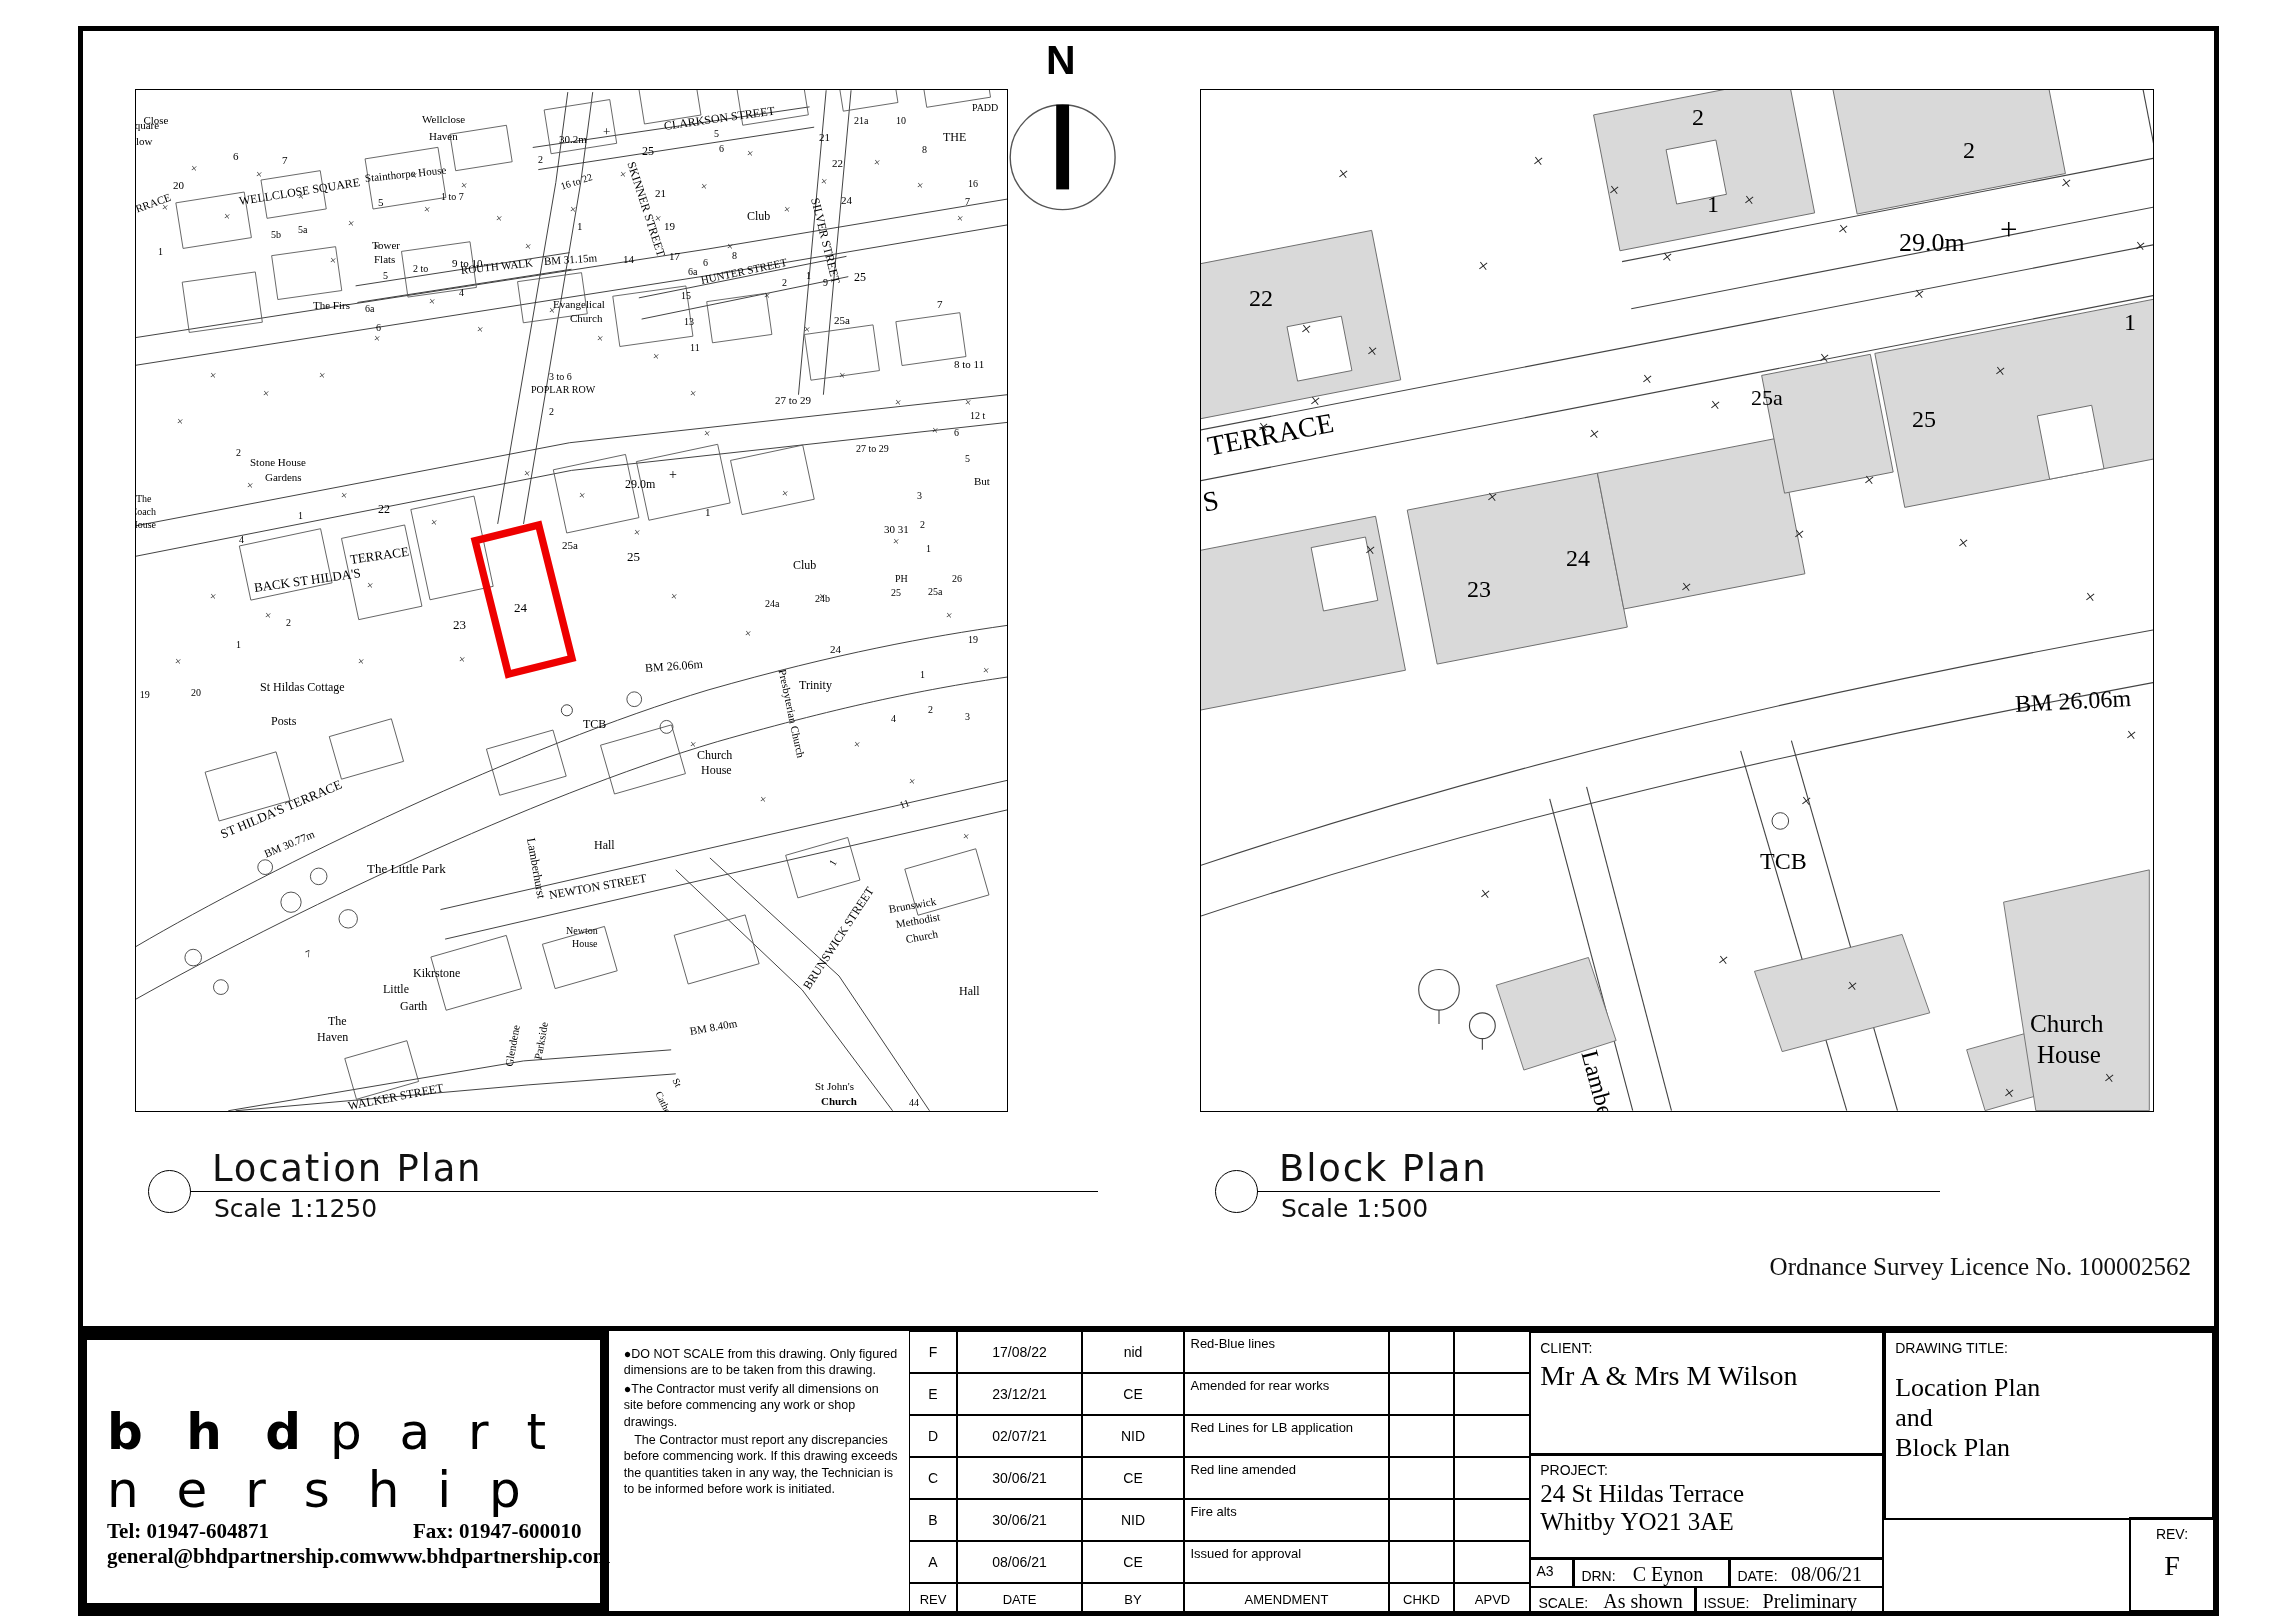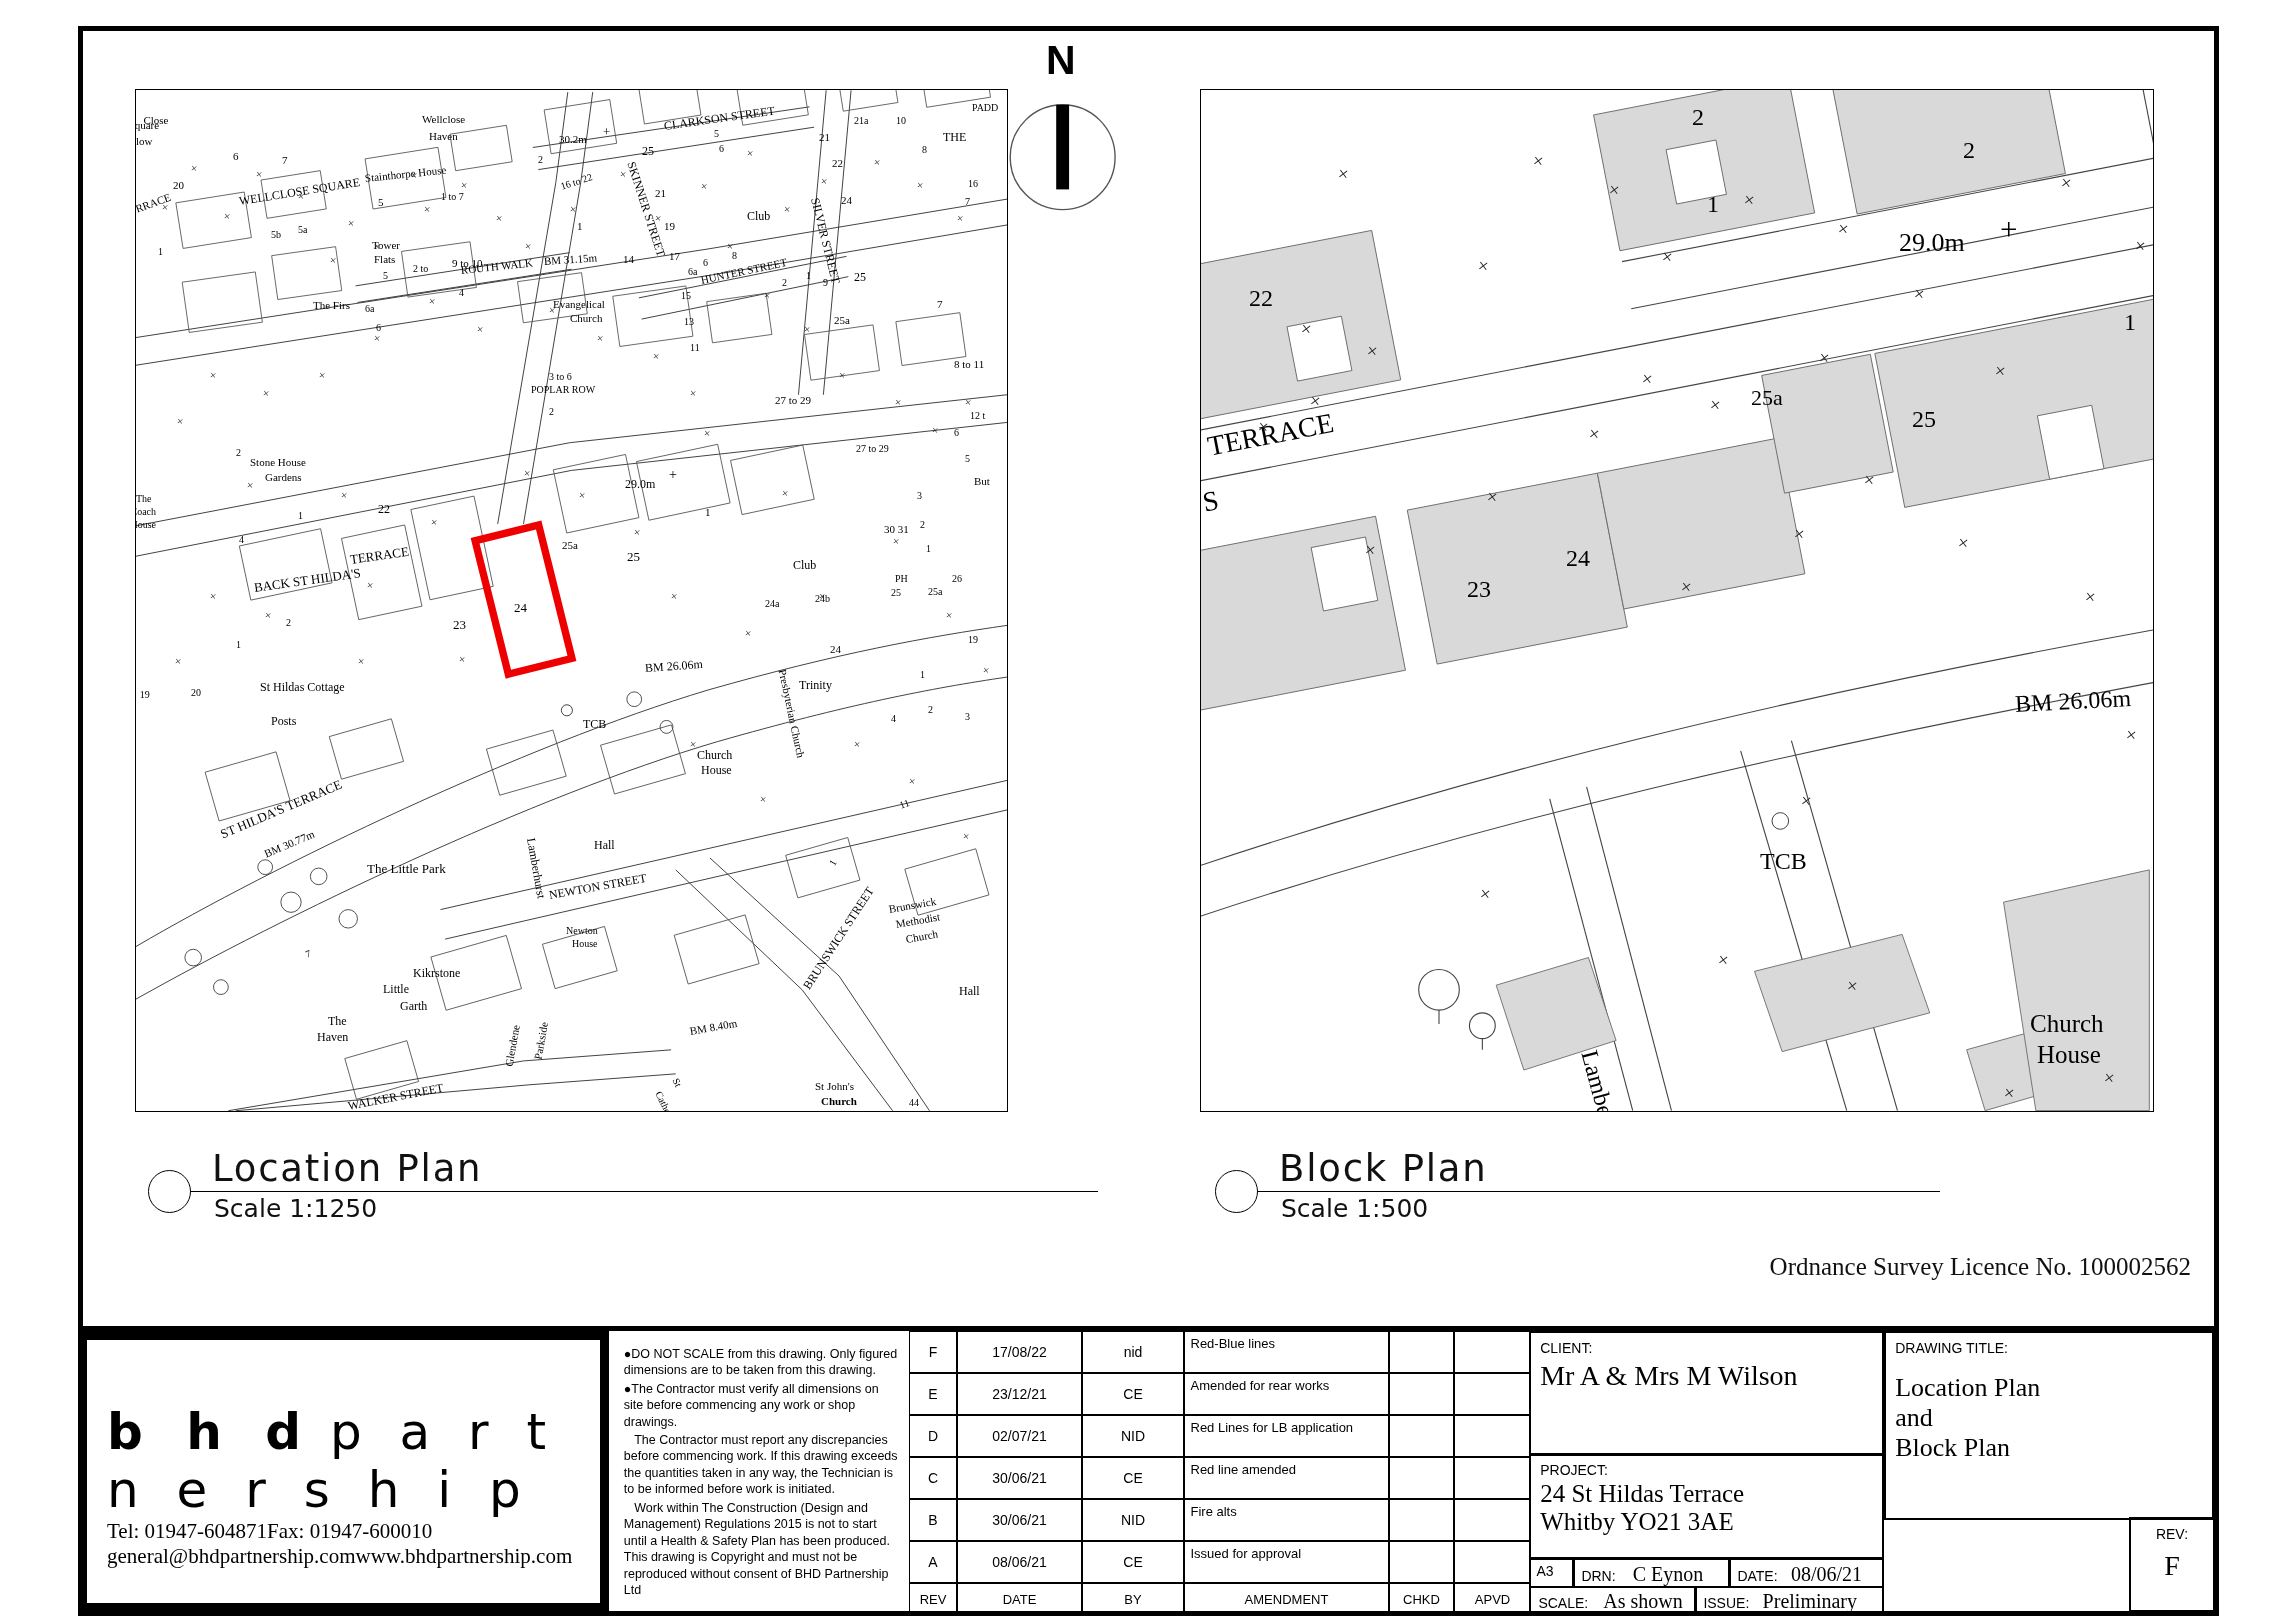--- a/index.html
+++ b/index.html
@@ -23,21 +23,21 @@
   .tb{position:absolute;left:78px;top:1326px;width:2137px;height:281px;border-top:5.5px solid #000;
       font-family:"Liberation Sans",sans-serif;}
   .cell{position:absolute;box-sizing:border-box;}
   .lbl{font-size:14px;font-family:"Liberation Sans",sans-serif;}
   .serifval{font-family:"Liberation Serif",serif;}
   #bhdbox{left:0;top:0;width:531px;height:281px;border:9.2px solid #000;box-sizing:border-box;padding:35px 18.5px 0 20px;}
   .bhdlogo{font-family:"DejaVu Sans","Liberation Sans",sans-serif;font-size:50px;color:#000;margin-top:28px;}
   .bhdlogo b{letter-spacing:13px;font-weight:bold;}
   .bhdlogo span{letter-spacing:11px;font-weight:400;}
   .bhdaddr{font-size:21px;margin-top:13px;font-family:"Liberation Serif",serif;}
-  .bhdrow{display:flex;justify-content:flex-start;font-size:21px;font-family:"Liberation Serif",serif;}
+  .bhdrow{display:flex;justify-content:space-between;font-size:21px;font-family:"Liberation Serif",serif;font-weight:bold;}
   #notes{left:531px;top:0;width:300px;height:281px;padding:14.8px 9.2px 0 14.8px;font-size:12.5px;line-height:1.32;
          color:#000;}
   #notes p{margin:0 0 1.8px 0;white-space:pre-wrap;}
   #revtable{left:831px;top:0;width:620px;height:281px;display:grid;
             grid-template-columns:48px 125px 102px 205px 65px 77px;
             grid-template-rows:42px 42px 42px 42px 42px 42px 32px;}
   #revtable .c{border:1.8px solid #000;border-right-width:0.9px;border-bottom-width:0.9px;box-sizing:border-box;
                display:flex;align-items:center;justify-content:center;font-size:14px;}
   #revtable .amend{justify-content:flex-start;align-items:flex-start;padding:3.7px 5.5px;font-size:13px;}
   #revtable .hdr{font-size:13px;}
@@ -504,21 +504,20 @@
       <div class="bhdrow">
         <span>general@bhdpartnership.com</span>
         <span>www.bhdpartnership.com</span>
       </div>
     </div>
 
     <div class="cell" id="notes">
         <p>●DO NOT SCALE from this drawing. Only figured dimensions are to be taken from this drawing.</p>
         <p>●The Contractor must verify all dimensions on site before commencing any work or shop drawings.</p>
         <p>   The Contractor must report any discrepancies before commencing work. If this drawing exceeds the quantities taken in any way, the Technician is to be informed before work is initiated.</p>
-        <p>   Work within The Construction (Design and Management) Regulations 2015 is not to start until a Health &amp; Safety Plan has been produced. This drawing is Copyright and must not be reproduced without consent of BHD Partnership Ltd</p>
       </div>
 
     <div class="cell" id="revtable">
         <div class="c ">F</div>
         <div class="c ">17/08/22</div>
         <div class="c ">nid</div>
         <div class="c amend">Red-Blue lines</div>
         <div class="c "></div>
         <div class="c "></div>
         <div class="c ">E</div>

